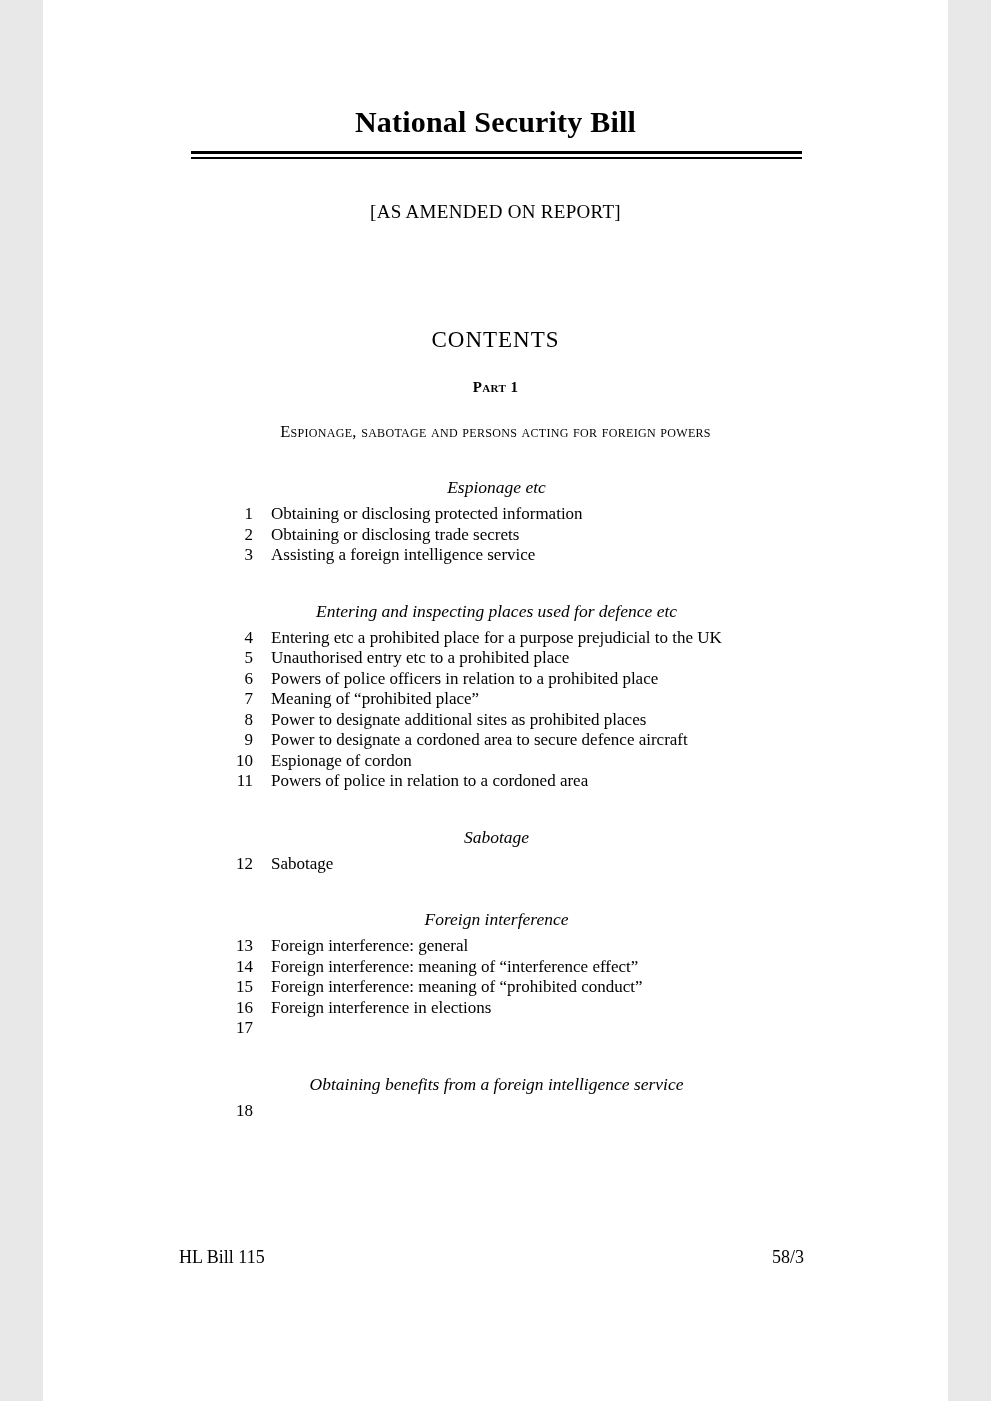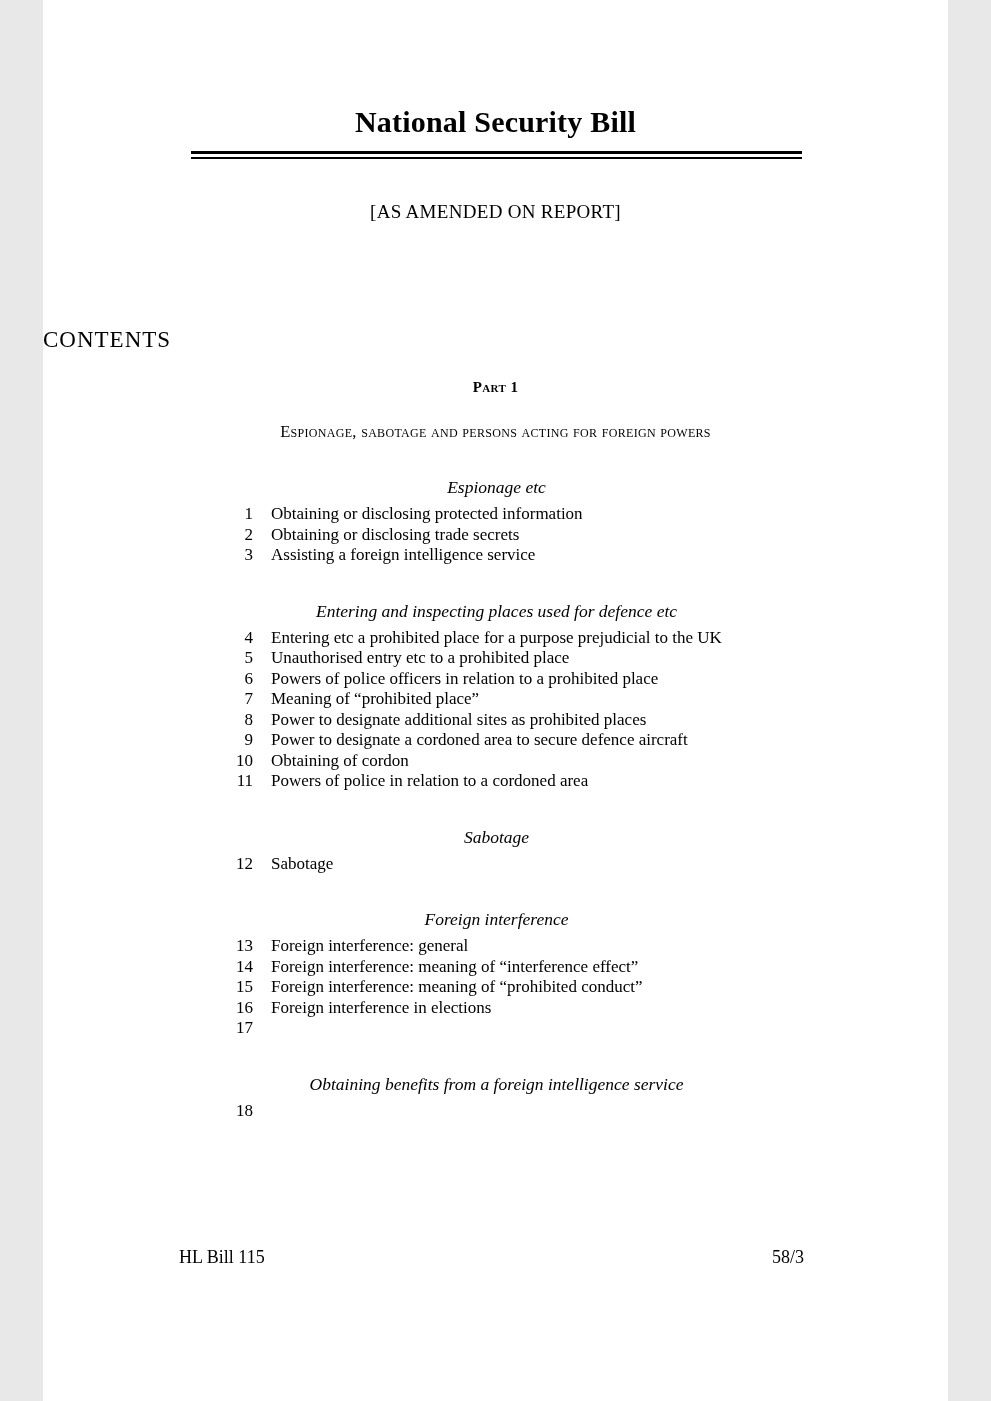--- a/index.html
+++ b/index.html
@@ -30,21 +30,21 @@
   }
   .amendment-note {
     margin-top: 41px;
     text-align: center;
     font-size: 19px;
     line-height: 24px;
     letter-spacing: 0.3px;
   }
   .contents-heading {
     margin-top: 102px;
-    text-align: left;
+    text-align: center;
     font-size: 23px;
     line-height: 27px;
     letter-spacing: 1px;
   }
   .part-label {
     margin-top: 24px;
     text-align: center;
     font-size: 15px;
     line-height: 21px;
     font-weight: bold;
@@ -140,21 +140,21 @@
     <div class="toc-row">
       <span class="toc-num">8</span>
       <span class="toc-text">Power to designate additional sites as prohibited places</span>
     </div>
     <div class="toc-row">
       <span class="toc-num">9</span>
       <span class="toc-text">Power to designate a cordoned area to secure defence aircraft</span>
     </div>
     <div class="toc-row">
       <span class="toc-num">10</span>
-      <span class="toc-text">Obtaining of cordon</span>
+      <span class="toc-text">Espionage of cordon</span>
     </div>
     <div class="toc-row">
       <span class="toc-num">11</span>
       <span class="toc-text">Powers of police in relation to a cordoned area</span>
     </div>
 
     <div class="section-heading">Sabotage</div>
     <div class="toc-row">
       <span class="toc-num">12</span>
       <span class="toc-text">Sabotage</span>

